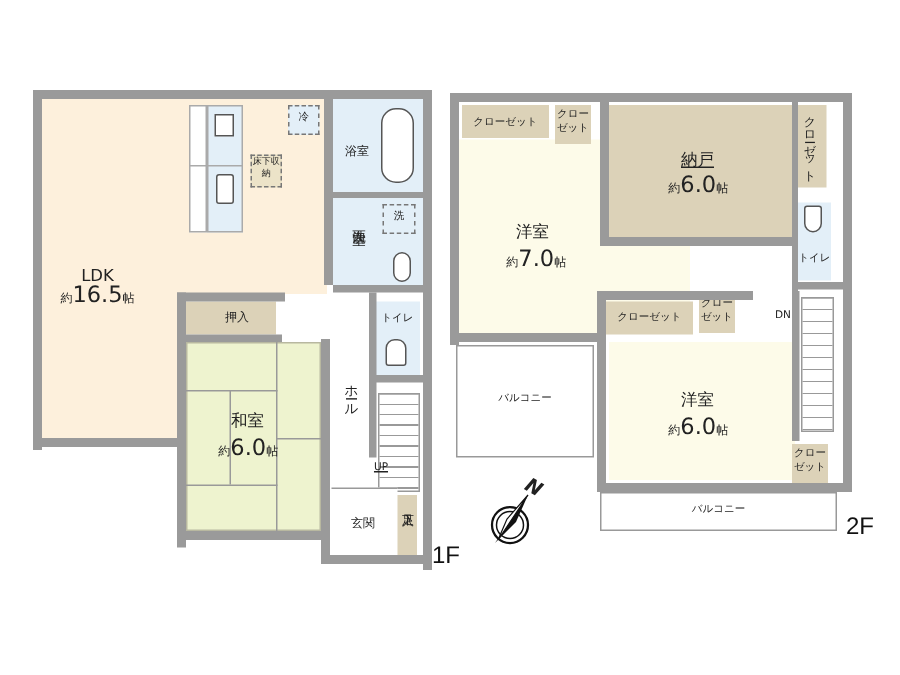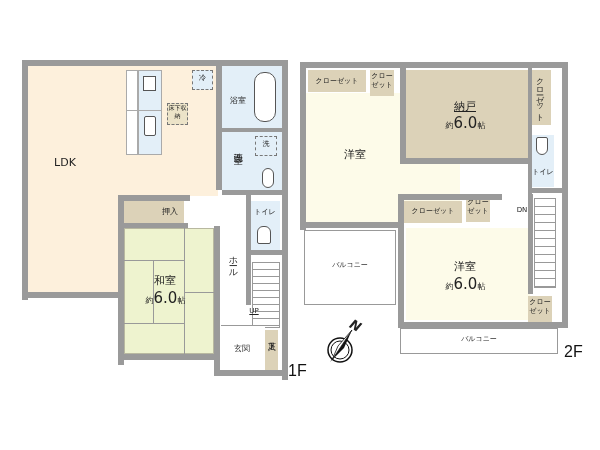--- a/index.html
+++ b/index.html
@@ -39,38 +39,41 @@
   <div class="room wet" style="left:138px;top:110px;width:24px;height:45px;border:1px solid #aaa;"></div>
   <div class="room" style="left:144px;top:116px;width:12px;height:20px;border:1px solid #555;border-radius:2px;background:#fff;"></div>
   <div class="room" style="left:126px;top:110px;width:12px;height:45px;background:#fff;border:1px solid #aaa;"></div>
 
   <div class="room wet dash" style="left:192px;top:70px;width:21px;height:20px;"></div>
   <div class="lbl xs" style="left:192px;top:74px;width:21px;">冷</div>
 
   <div class="room dash" style="left:167px;top:103px;width:21px;height:22px;background:#ece3c8;"></div>
   <div class="lbl xs" style="left:167px;top:104px;width:21px;white-space:normal;font-size:6px;">床下収納</div>
 
-  <div class="lbl big" style="left:40px;top:156px;width:50px;">LDK</div>
+  <div class="lbl big" style="left:40px;top:177px;width:50px;">LDK</div>
+  <div class="lbl" style="left:30px;top:186px;width:70px;">
+    <span class="sm">約</span><span class="num">16.5</span><span class="sm">帖</span>
+  </div>
 
   <div class="room wet" style="left:222px;top:66px;width:62px;height:64px;"></div>
   <div class="room" style="left:254px;top:72px;width:22px;height:50px;border:1px solid #555;border-radius:10px;background:#fff;"></div>
   <div class="lbl sm" style="left:222px;top:96px;width:32px;">浴室</div>
 
   <div class="room wet" style="left:222px;top:132px;width:62px;height:60px;"></div>
   <div class="room wet dash" style="left:255px;top:136px;width:22px;height:20px;"></div>
   <div class="lbl xs" style="left:255px;top:140px;width:22px;">洗</div>
   <div class="room" style="left:262px;top:168px;width:12px;height:20px;border:1px solid #555;border-radius:6px;background:#fff;"></div>
   <div class="lbl vt" style="left:232px;top:146px;">洗面室</div>
 
   <div class="room wet" style="left:250px;top:201px;width:30px;height:50px;"></div>
   <div class="room" style="left:257px;top:226px;width:14px;height:18px;border:1px solid #555;border-radius:6px 6px 2px 2px;background:#fff;"></div>
   <div class="lbl xs" style="left:250px;top:208px;width:30px;">トイレ</div>
 
   <div class="room closet" style="left:124px;top:201px;width:60px;height:22px;"></div>
-  <div class="lbl sm" style="left:124px;top:207px;width:60px;padding-left:16px;">押入</div>
+  <div class="lbl sm" style="left:112px;top:207px;width:60px;padding-left:16px;">押入</div>
 
   <div class="room tatami" style="left:124px;top:228px;width:90px;height:126px;border:1px solid #b8b8a0;"></div>
   <div class="abs" style="left:124px;top:260px;width:61px;height:1px;background:#999;"></div>
   <div class="abs" style="left:184px;top:228px;width:1px;height:126px;background:#999;"></div>
   <div class="abs" style="left:124px;top:323px;width:61px;height:1px;background:#999;"></div>
   <div class="abs" style="left:153px;top:260px;width:1px;height:63px;background:#999;"></div>
   <div class="abs" style="left:184px;top:292px;width:30px;height:1px;background:#999;"></div>
   <div class="lbl big" style="left:140px;top:274px;width:50px;">和室</div>
   <div class="lbl" style="left:128px;top:288px;width:75px;">
     <span class="sm">約</span><span class="num">6.0</span><span class="sm">帖</span>
@@ -104,20 +107,23 @@
   <div class="wall" style="left:214px;top:370px;width:72px;height:6px;"></div>
 
   <div class="floorlbl" style="left:288px;top:362px;">1F</div>
 </div>
 
 <div class="abs" style="left:300px;top:0;width:300px;height:450px;">
 
   <div class="room yoshitsu" style="left:6px;top:93px;width:94px;height:130px;"></div>
   <div class="room yoshitsu" style="left:94px;top:160px;width:66px;height:60px;"></div>
   <div class="lbl big" style="left:30px;top:148px;width:50px;">洋室</div>
+  <div class="lbl" style="left:20px;top:162px;width:75px;">
+    <span class="sm">約</span><span class="num">7.0</span><span class="sm">帖</span>
+  </div>
 
   <div class="room closet" style="left:8px;top:70px;width:58px;height:22px;"></div>
   <div class="lbl xs" style="left:8px;top:77px;width:58px;">クローゼット</div>
   <div class="room closet" style="left:70px;top:70px;width:24px;height:26px;"></div>
   <div class="lbl xs" style="left:70px;top:72px;width:24px;white-space:normal;word-break:break-all;">クローゼット</div>
 
   <div class="room nando" style="left:106px;top:70px;width:122px;height:90px;"></div>
   <div class="lbl big" style="left:140px;top:100px;width:50px;text-decoration:underline;">納戸</div>
   <div class="lbl" style="left:128px;top:113px;width:75px;">
     <span class="sm">約</span><span class="num">6.0</span><span class="sm">帖</span>

